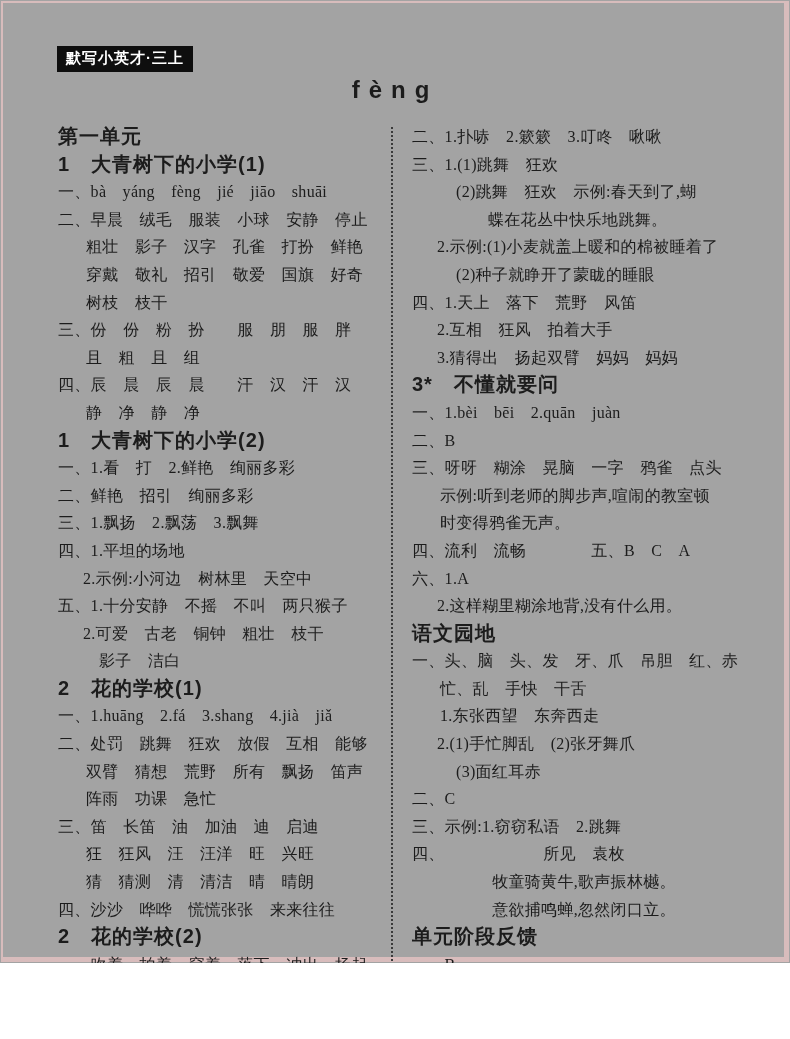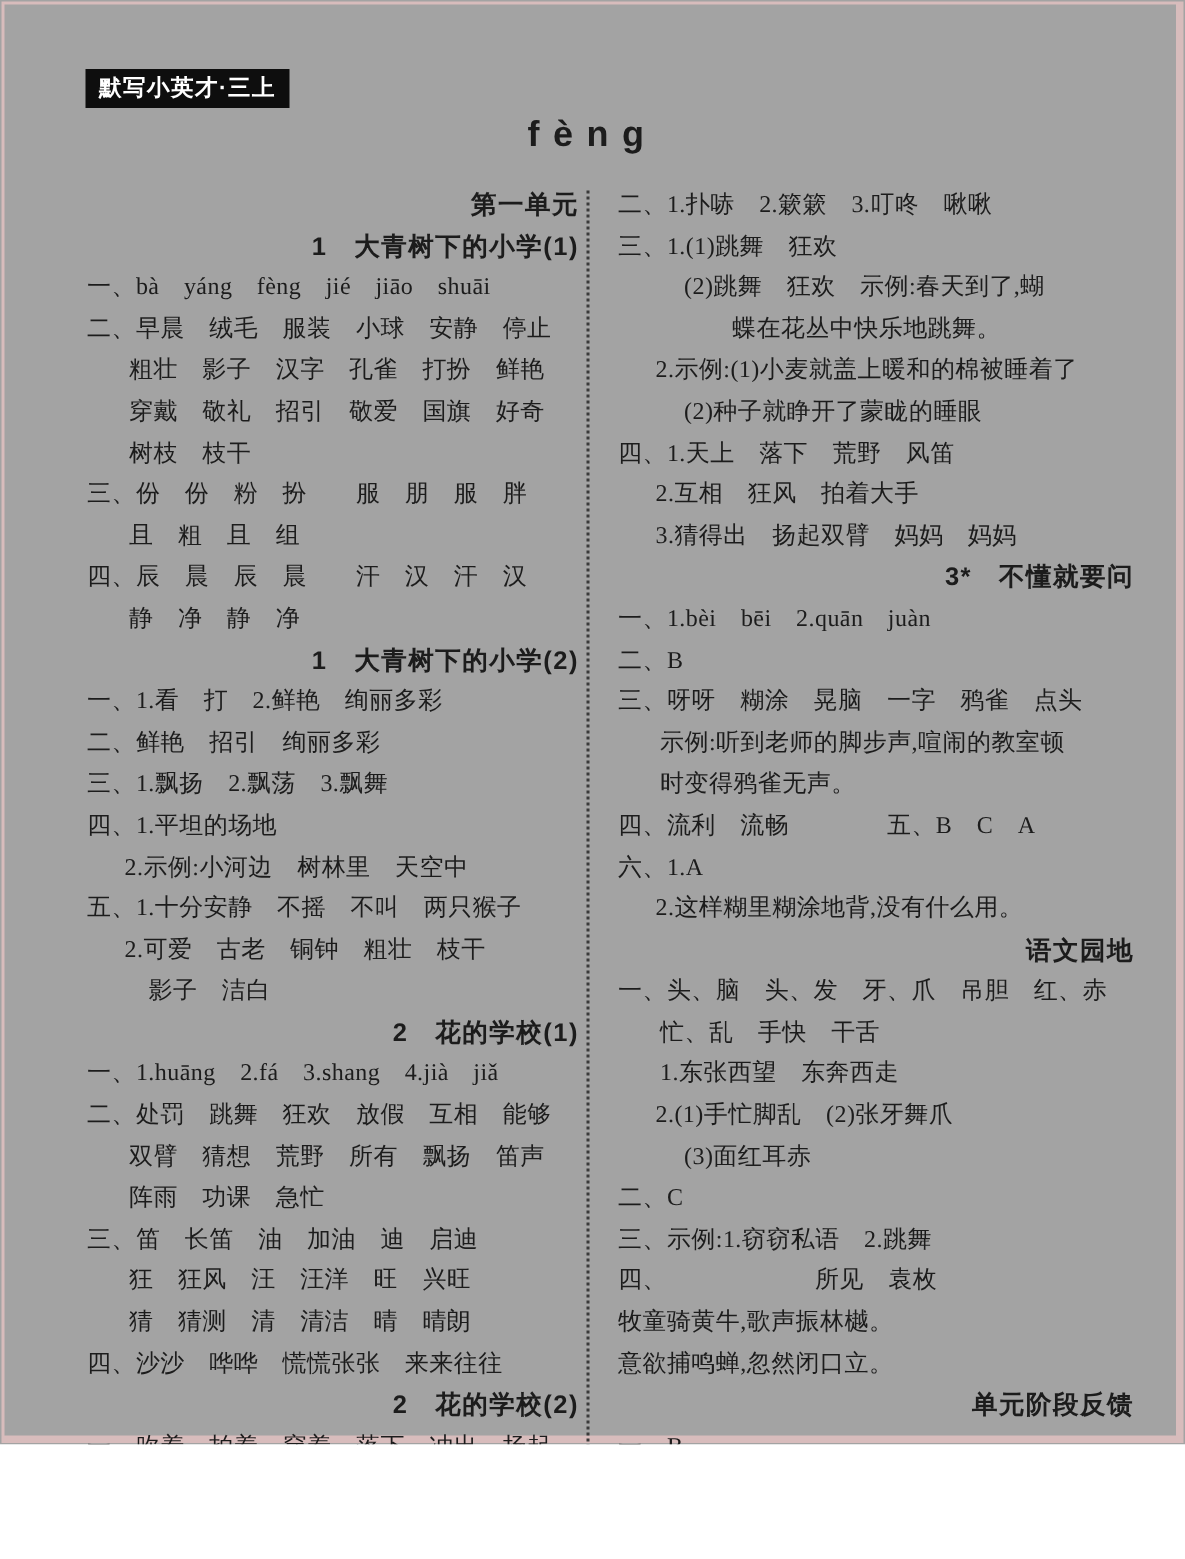--- a/index.html
+++ b/index.html
@@ -42,25 +42,25 @@
     letter-spacing:0.3px;
     white-space:pre;
   }
   .col-left{left:58px;width:328px;}
   .col-right{left:412px;width:344px;}
   .column-divider{
     position:absolute;left:391px;top:127px;height:842px;width:0;
     border-left:2px dotted #3a3a3a;
   }
   .heading{
-    text-align:right;font-weight:700;font-size:17px;
+    text-align:left;font-weight:700;font-size:20px;
     font-family:"Liberation Sans","DejaVu Sans",sans-serif;
     letter-spacing:1px;
   }
-  .center-line{text-align:left;}
+  .center-line{text-align:center;}
   .poem-title{position:relative;text-align:center;}
   .pt-label{position:absolute;left:0;top:0;}
   .page-number{
     position:absolute;left:0;right:0;top:981px;
     text-align:center;font-size:15px;letter-spacing:3px;
   }
 </style>
 </head>
 <body>
 

